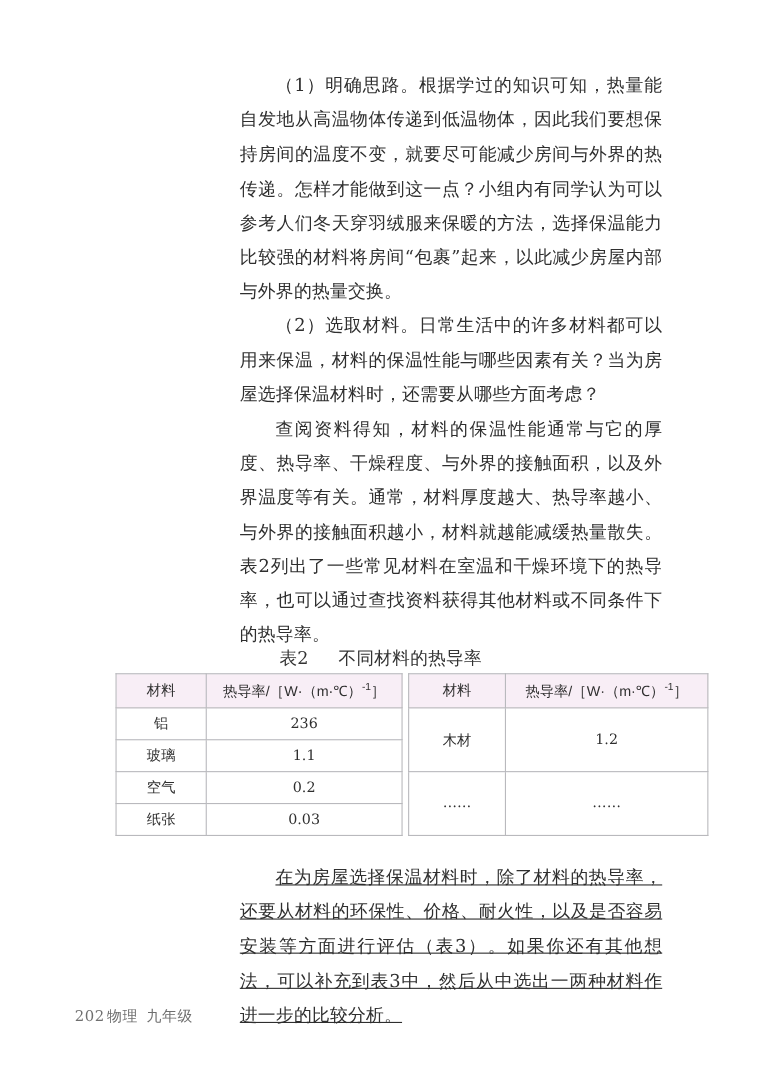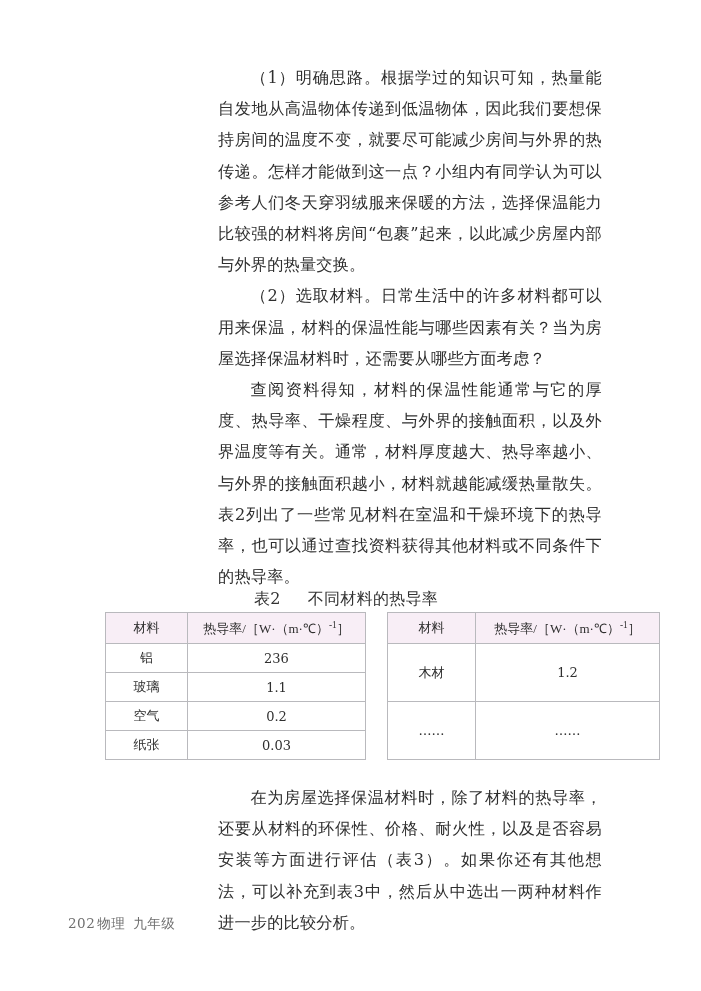--- a/index.html
+++ b/index.html
@@ -54,21 +54,21 @@
     letter-spacing: 0.3px;
   }
 
   
   .table-zone {
     position: absolute;
     left: 72px;
     top: 612px;
     width: 495px;
     display: flex;
-    gap: 21px;
+    gap: 5px;
     padding-left: 33px;
   }
 
   table.k-table {
     border-collapse: collapse;
     table-layout: fixed;
     font-size: 13px;
     color: #2f2f2f;
   }
   table.k-table.left  { width: 260px; }
@@ -87,21 +87,21 @@
     background: #f8eef6;
     height: 30px;
     border-bottom: 1px solid #b9b9bd;
   }
 
   .col-mat-l  { width: 82px; }
   .col-val-l  { width: 178px; }
   .col-mat-r  { width: 88px; }
   .col-val-r  { width: 184px; }
 
-  .unit { font-family: Liberation Serif, serif; }
+  .unit { font-family: Liberation Sans, sans-serif; }
   .unit sup { font-size: 0.72em; vertical-align: super; }
 
   
   .footer {
     position: absolute;
     left: 68px;
     top: 915px;
     font-size: 13.5px;
     color: #6f6f6f;
     letter-spacing: 0.5px;
@@ -186,21 +186,21 @@
         </tr>
         <tr>
           <td>……</td>
           <td>……</td>
         </tr>
       </tbody>
     </table>
 
   </div>
 
-  <div class="text-col" style="top:782px;">
+  <div class="text-col" style="top:782px;text-decoration:underline;">
     <p class="para indent">在为房屋选择保温材料时，除了材料的热导率，还要从材料的环保性、价格、耐火性，以及是否容易安装等方面进行评估（表3）。如果你还有其他想法，可以补充到表3中，然后从中选出一两种材料作进一步的比较分析。</p>
   </div>
 
   <div class="footer">
     <span class="pg">202</span><span>物理</span><span class="sep"></span><span>九年级</span>
   </div>
 
 </div>
 
 </body></html>

